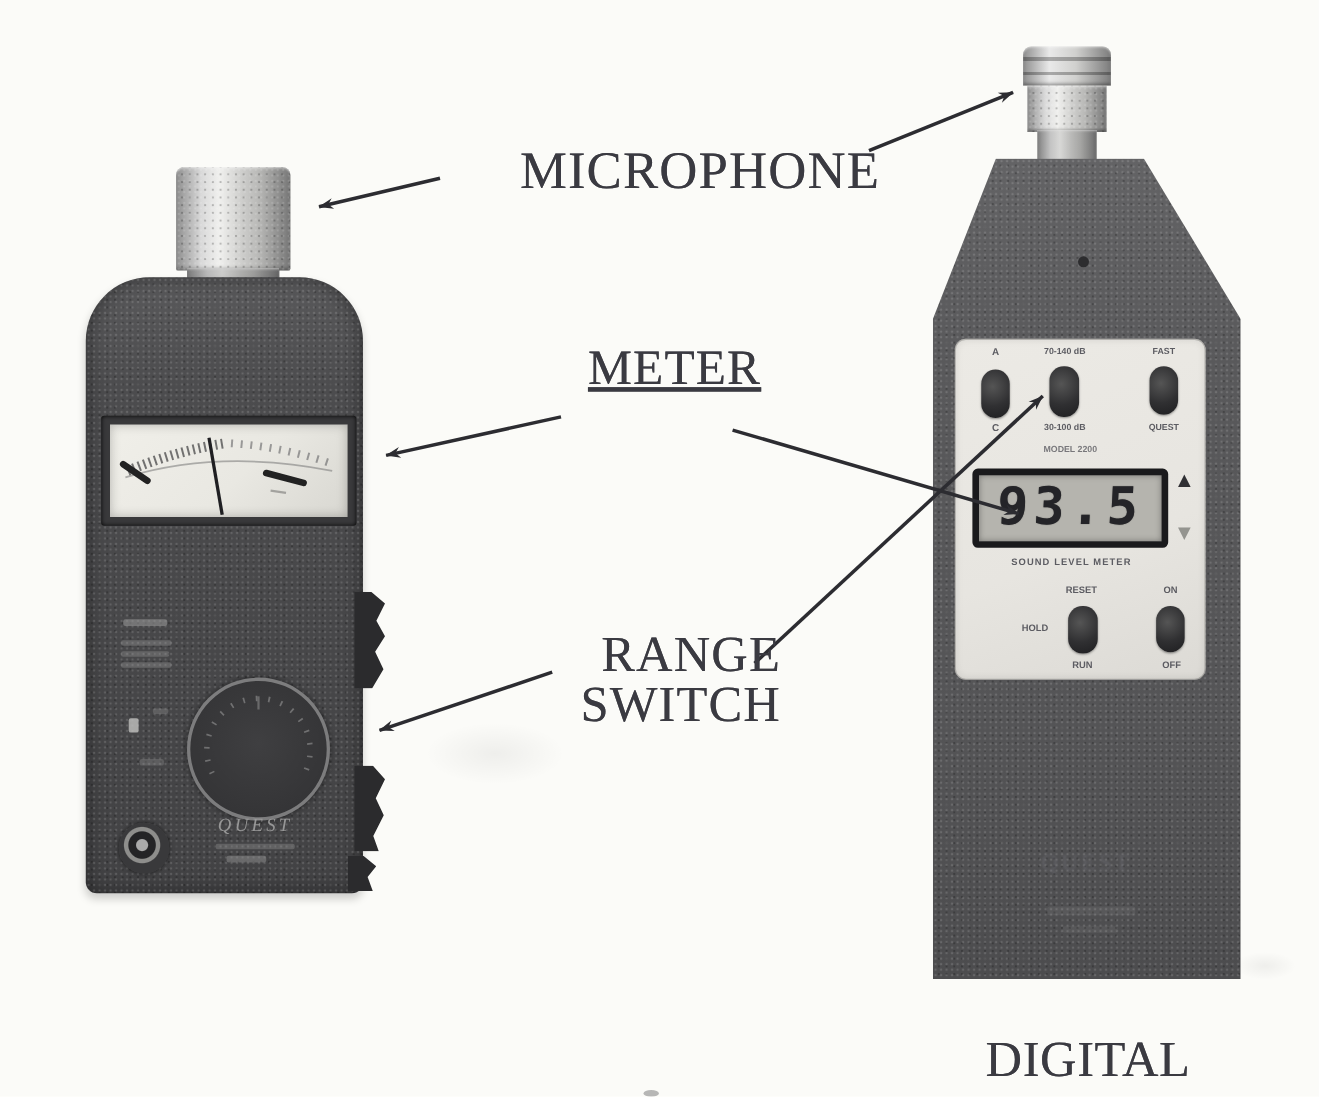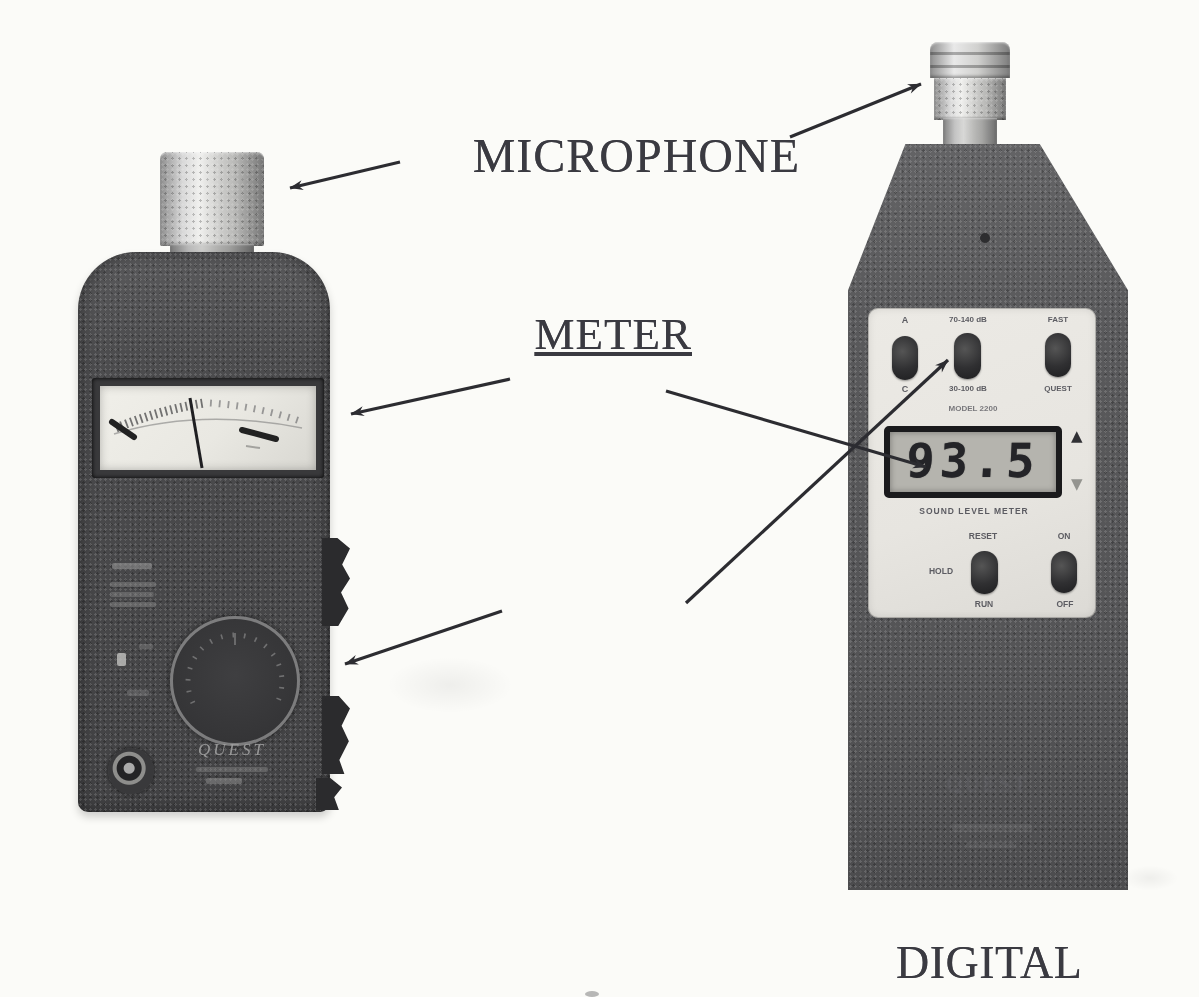--- a/index.html
+++ b/index.html
@@ -215,17 +215,21 @@
       <path d="M502,611 L345,664" marker-end="url(#ah)"></path>
     </g>
   </svg>
 
   <div class="callout" style="left:400px;top:130px;width:400px;font-size:48px;line-height:52px;">MICROPHONE</div>
 
   <div class="callout" style="left:488px;top:312px;width:204px;font-size:45px;line-height:44px;text-decoration:underline;">
     <span>METER</span><br>
   </div>
 
+  <div class="callout" style="left:480px;top:572px;width:230px;font-size:46px;line-height:45px;">
+    <span>RANGE</span><br>
+    <span>SWITCH</span>
+  </div>
 
   <div class="callout" style="left:896px;top:936px;font-size:46px;letter-spacing:0.5px;">DIGITAL</div>
 
   <div class="abs" style="left:585px;top:991px;width:14px;height:6px;border-radius:50%;background:#9a9a9a;opacity:.7;"></div>
 </div>
 
 </body></html>

